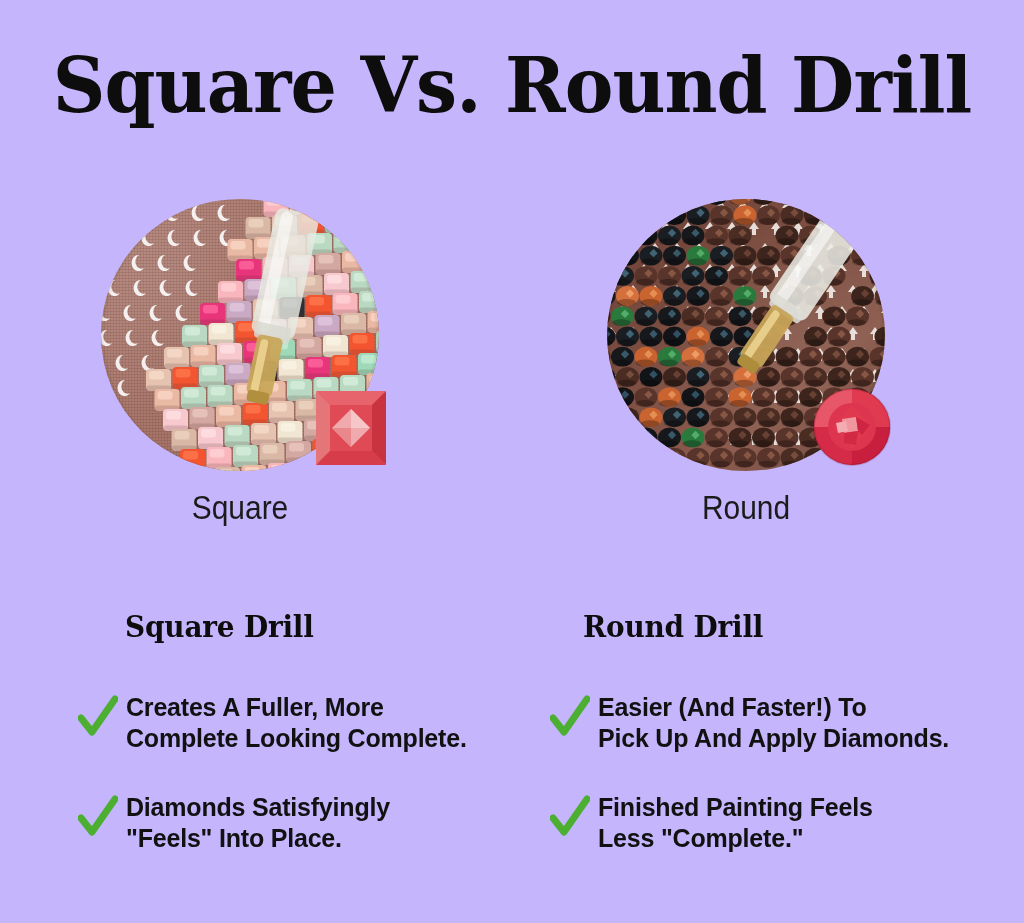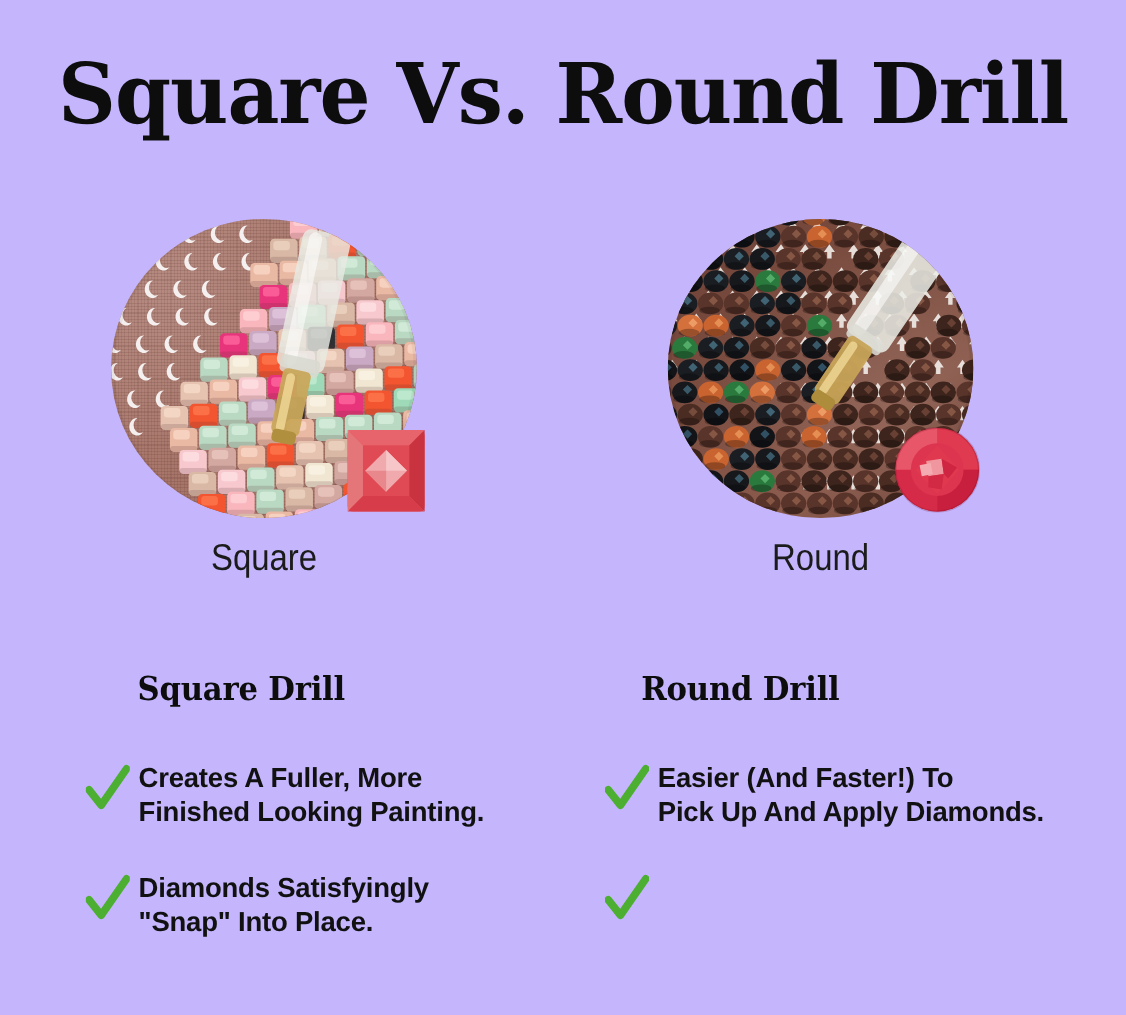--- a/index.html
+++ b/index.html
@@ -1394,39 +1394,41 @@
 
   <div class="col-heading" id="heading-square">Square Drill</div>
   <div class="col-heading" id="heading-round">Round Drill</div>
 
   <div class="bullets" id="bullets-square">
     <div class="bullet">
       <svg class="check-icon" viewBox="0 0 40 46">
         <path d="M3 24 L14 38 L37 5" fill="none" stroke="#4CAF32" stroke-width="7" stroke-linecap="round" stroke-linejoin="round"></path>
       </svg>
       <div class="bullet-text">Creates A Fuller, More
-Finished Looking Painting.</div>
+Complete Looking Complete.</div>
     </div>
     <div class="bullet">
       <svg class="check-icon" viewBox="0 0 40 46">
         <path d="M3 24 L14 38 L37 5" fill="none" stroke="#4CAF32" stroke-width="7" stroke-linecap="round" stroke-linejoin="round"></path>
       </svg>
       <div class="bullet-text">Diamonds Satisfyingly
-"Snap" Into Place.</div>
+"Feels" Into Place.</div>
     </div>
   </div>
 
   <div class="bullets" id="bullets-round">
     <div class="bullet">
       <svg class="check-icon" viewBox="0 0 40 46">
         <path d="M3 24 L14 38 L37 5" fill="none" stroke="#4CAF32" stroke-width="7" stroke-linecap="round" stroke-linejoin="round"></path>
       </svg>
       <div class="bullet-text">Easier (And Faster!) To
 Pick Up And Apply Diamonds.</div>
     </div>
     <div class="bullet">
       <svg class="check-icon" viewBox="0 0 40 46">
         <path d="M3 24 L14 38 L37 5" fill="none" stroke="#4CAF32" stroke-width="7" stroke-linecap="round" stroke-linejoin="round"></path>
       </svg>
+      <div class="bullet-text">Finished Painting Feels
+Less "Complete."</div>
     </div>
   </div>
 
 </div>
 
 </body></html>

